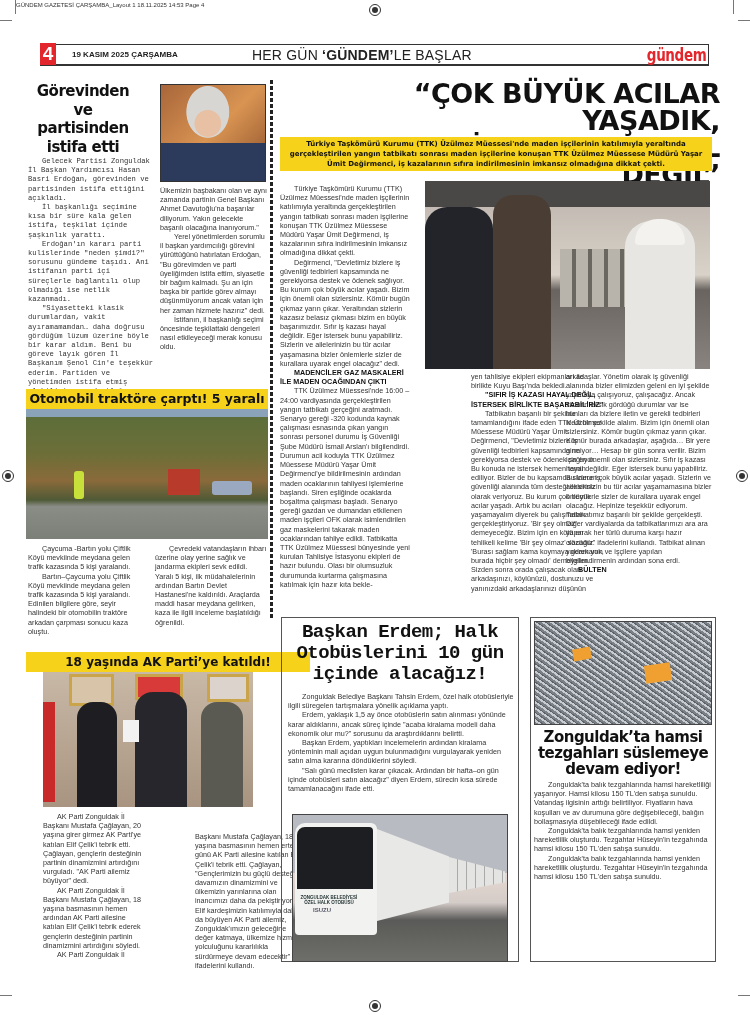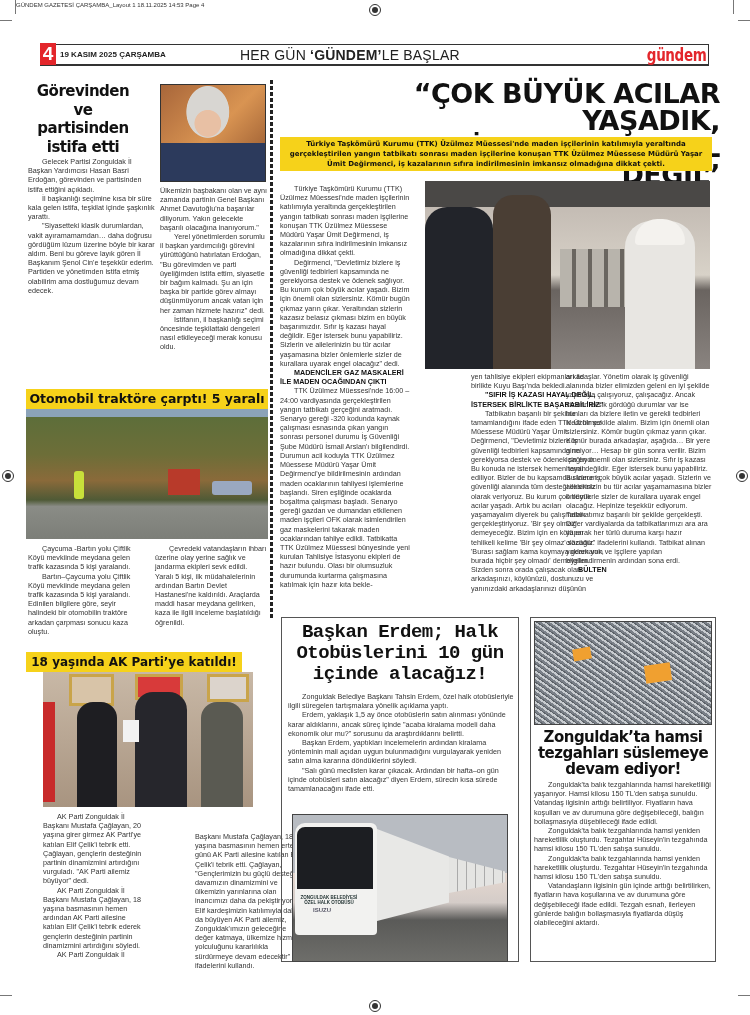--- a/index.html
+++ b/index.html
@@ -3,21 +3,21 @@
 <meta charset="utf-8">
 <style>
   * { box-sizing: border-box; margin: 0; padding: 0; }
   body { width: 750px; height: 1015px; background: #fff; position: relative; overflow: hidden; font-family: "Liberation Sans", sans-serif; color: #222; }
   .slug { position: absolute; left: 16px; top: 2px; font-size: 6px; color: #333; }
   .regmark { position: absolute; width: 12px; height: 12px; border: 1px solid #333; border-radius: 50%; }
   .regmark::before { content: ""; position: absolute; left: 2px; top: 2px; width: 6px; height: 6px; background: #333; border-radius: 50%; }
   .cropline { position: absolute; background: #777; }
   .header { position: absolute; left: 40px; top: 44px; width: 669px; height: 22px; border: 1px solid #333; border-bottom: 2px solid #333; display: flex; align-items: center; }
   .pagenum { background: #e3262b; color: #fff; font-weight: bold; font-size: 19px; width: 16px; height: 22px; display: flex; align-items: center; justify-content: center; margin-left: -1px; margin-top: -1px; }
-  .date { font-size: 8px; font-weight: bold; margin-left: 4px; width: 120px; }
+  .date { font-size: 8px; font-weight: bold; margin-left: 16px; width: 120px; }
   .motto { font-size: 14px; margin-left: 60px; flex: 1; letter-spacing: 0.2px; }
   .motto b { font-weight: bold; }
   .brand { color: #e3262b; font-weight: bold; font-size: 18px; margin-right: 2px; letter-spacing: -0.5px; font-family: "DejaVu Sans", sans-serif; transform: scaleX(0.75); transform-origin: right; }
   .col { position: absolute; font-size: 7.2px; line-height: 9.2px; color: #333; text-align: left; }
   .col p { text-indent: 14px; }
   .col .sub { font-weight: bold; text-indent: 14px; color: #111; }
   .h-black { font-family: "DejaVu Sans", sans-serif; font-weight: 900; color: #111; text-align: center; letter-spacing: -0.5px; }
   .photo { position: absolute; overflow: hidden; }
   .yellow-band { position: absolute; background: #f6d21a; font-family: "DejaVu Sans", sans-serif; font-weight: bold; color: #111; text-align: center; }
   .dashline { position: absolute; left: 270px; top: 80px; width: 3px; height: 540px; background: repeating-linear-gradient(#222 0 4px, transparent 4px 6px); }
@@ -40,23 +40,24 @@
 
 <div class="header">
   <div class="pagenum">4</div>
   <div class="date">19 KASIM 2025 ÇARŞAMBA</div>
   <div class="motto"><span>HER GÜN </span><b>‘GÜNDEM’</b><span>LE BAŞLAR</span></div>
   <div class="brand">gündem</div>
 </div>
 
 <div class="h-black" style="position:absolute; left:28px; top:82px; width:110px; font-size:15px; line-height:18.5px;">Görevinden ve partisinden istifa etti</div>
 <div class="photo" style="left:160px; top:84px; width:106px; height:98px; background: radial-gradient(ellipse at 45% 40%, #e8c0a4 0 16%, transparent 17%), radial-gradient(ellipse at 45% 28%, #d8d6d2 0 26%, transparent 27%), linear-gradient(180deg, transparent 60%, #2c3a5c 60%), linear-gradient(135deg,#a8663a,#d99452 50%,#8a4e2a); border:1px solid #333;"></div>
-<div class="col" style="left:28px; top:157px; width:128px;">
+<div class="col" style="left:28px; top:157px; width:128px;font-family:Liberation Mono, monospace;">
   <p>Gelecek Partisi Zonguldak İl Başkan Yardımcısı Hasan Basri Erdoğan, görevinden ve partisinden istifa ettiğini açıkladı.</p>
   <p>İl başkanlığı seçimine kısa bir süre kala gelen istifa, teşkilat içinde şaşkınlık yarattı.</p>
+  <p>Erdoğan'ın kararı parti kulislerinde "neden şimdi?" sorusunu gündeme taşıdı. Ani istifanın parti içi süreçlerle bağlantılı olup olmadığı ise netlik kazanmadı.</p>
   <p>"Siyasetteki klasik durumlardan, vakit ayıramamamdan… daha doğrusu gördüğüm lüzum üzerine böyle bir karar aldım. Beni bu göreve layık gören İl Başkanım Şenol Cin'e teşekkür ederim. Partiden ve yönetimden istifa etmiş olabilirim ama dostluğumuz devam edecek.</p>
 </div>
 <div class="col" style="left:160px; top:186px; width:108px;">
   <p style="text-indent:0">Ülkemizin başbakanı olan ve aynı zamanda partinin Genel Başkanı Ahmet Davutoğlu'na başarılar diliyorum. Yakın gelecekte başarılı olacağına inanıyorum."</p>
   <p>Yerel yönetimlerden sorumlu il başkan yardımcılığı görevini yürüttüğünü hatırlatan Erdoğan, "Bu görevimden ve parti üyeliğimden istifa ettim, siyasetle bir bağım kalmadı. Şu an için başka bir partide görev almayı düşünmüyorum ancak vatan için her zaman hizmete hazırız" dedi.</p>
   <p>İstifanın, il başkanlığı seçimi öncesinde teşkilattaki dengeleri nasıl etkileyeceği merak konusu oldu.</p>
 </div>
 
 <div class="yellow-band" style="left:26px; top:389px; width:242px; height:20px; font-size:12.5px; line-height:20px;">Otomobil traktöre çarptı! 5 yaralı</div>
 <div class="photo" style="left:26px; top:409px; width:242px; height:130px; background: linear-gradient(180deg, #8ba3b8 0 6%, #5d6e3a 6%, #6d6e38 35%, #8a6a3a 55%, #4f5a36 70%, #8a8c86 75%, #7c7e78 100%);">
@@ -65,21 +66,21 @@
   <div style="position:absolute; left:186px; top:72px; width:40px; height:14px; background:#9aa8c0; border-radius:3px;"></div>
 </div>
 <div class="col" style="left:28px; top:544px; width:118px;">
   <p>Çaycuma -Bartın yolu Çiftlik Köyü mevkiinde meydana gelen trafik kazasında 5 kişi yaralandı.</p>
   <p>Bartın–Çaycuma yolu Çiftlik Köyü mevkiinde meydana gelen trafik kazasında 5 kişi yaralandı. Edinilen bilgilere göre, seyir halindeki bir otomobilin traktöre arkadan çarpması sonucu kaza oluştu.</p>
 </div>
 <div class="col" style="left:155px; top:544px; width:112px;">
   <p>Çevredeki vatandaşların ihbarı üzerine olay yerine sağlık ve jandarma ekipleri sevk edildi. Yaralı 5 kişi, ilk müdahalelerinin ardından Bartın Devlet Hastanesi'ne kaldırıldı. Araçlarda maddi hasar meydana gelirken, kaza ile ilgili inceleme başlatıldığı öğrenildi.</p>
 </div>
 
-<div class="yellow-band" style="left:26px; top:652px; width:216px; height:20px; font-size:12px; line-height:20px;">18 yaşında AK Parti’ye katıldı!</div>
+<div class="yellow-band" style="left:26px; top:652px; width:284px; height:20px; font-size:12px; line-height:20px;">18 yaşında AK Parti’ye katıldı!</div>
 <div class="photo" style="left:43px; top:672px; width:210px; height:135px; background: linear-gradient(180deg, #c8b8a6, #a89480);">
   <div style="position:absolute; left:26px; top:2px; width:45px; height:32px; border:3px solid #c9a44a; background:#d8c4a8;"></div>
   <div style="position:absolute; left:92px; top:2px; width:48px; height:26px; border:3px solid #c9a44a; background:#d83a3a;"></div>
   <div style="position:absolute; left:164px; top:2px; width:42px; height:28px; border:3px solid #c9a44a; background:#dcd4cc;"></div>
   <div style="position:absolute; left:0; top:30px; width:12px; height:100px; background:#c82a2a;"></div>
   <div style="position:absolute; left:34px; top:30px; width:40px; height:105px; background:#1e1e22; border-radius:16px 16px 0 0;"></div>
   <div style="position:absolute; left:92px; top:20px; width:52px; height:115px; background:#26262c; border-radius:18px 18px 0 0;"></div>
   <div style="position:absolute; left:80px; top:48px; width:16px; height:22px; background:#f2f2f2;"></div>
   <div style="position:absolute; left:158px; top:30px; width:42px; height:105px; background:#5a5a52; border-radius:16px 16px 0 0;"></div>
 </div>
@@ -143,14 +144,13 @@
 <div class="box" style="left:530px; top:617px; width:186px; height:345px;"></div>
 <div class="photo" style="left:534px; top:621px; width:178px; height:104px; border:1px solid #444; background: repeating-linear-gradient(35deg, #7a8088 0 2px, #c8ccd0 2px 4px, #5c6268 4px 5px);">
   <div style="position:absolute; left:38px; top:26px; width:18px; height:12px; background:#f0a030; transform:rotate(-10deg);"></div>
   <div style="position:absolute; left:110px; top:42px; width:26px; height:18px; background:#f0a030; transform:rotate(-8deg);"></div>
 </div>
 <div class="h-black" style="position:absolute; left:534px; top:729px; width:178px; font-size:15px; line-height:16px;">Zonguldak’ta hamsi tezgahları süslemeye devam ediyor!</div>
 <div class="col" style="left:534px; top:780px; width:178px;">
   <p>Zonguldak'ta balık tezgahlarında hamsi hareketliliği yaşanıyor. Hamsi kilosu 150 TL'den satışa sunuldu. Vatandaş ilgisinin arttığı belirtiliyor. Fiyatların hava koşulları ve av durumuna göre değişebileceği, balığın bollaşmasıyla düşebileceği ifade edildi.</p>
   <p>Zonguldak'ta balık tezgahlarında hamsi yeniden hareketlilik oluşturdu. Tezgahtar Hüseyin'in tezgahında hamsi kilosu 150 TL'den satışa sunuldu.</p>
   <p>Zonguldak'ta balık tezgahlarında hamsi yeniden hareketlilik oluşturdu. Tezgahtar Hüseyin'in tezgahında hamsi kilosu 150 TL'den satışa sunuldu.</p>
-  <p>Vatandaşların ilgisinin gün içinde arttığı belirtilirken, fiyatların hava koşullarına ve av durumuna göre değişebileceği ifade edildi. Tezgah esnafı, ilerleyen günlerde balığın bollaşmasıyla fiyatlarda düşüş olabileceğini aktardı.</p>
 </div>
 
 </body></html>

